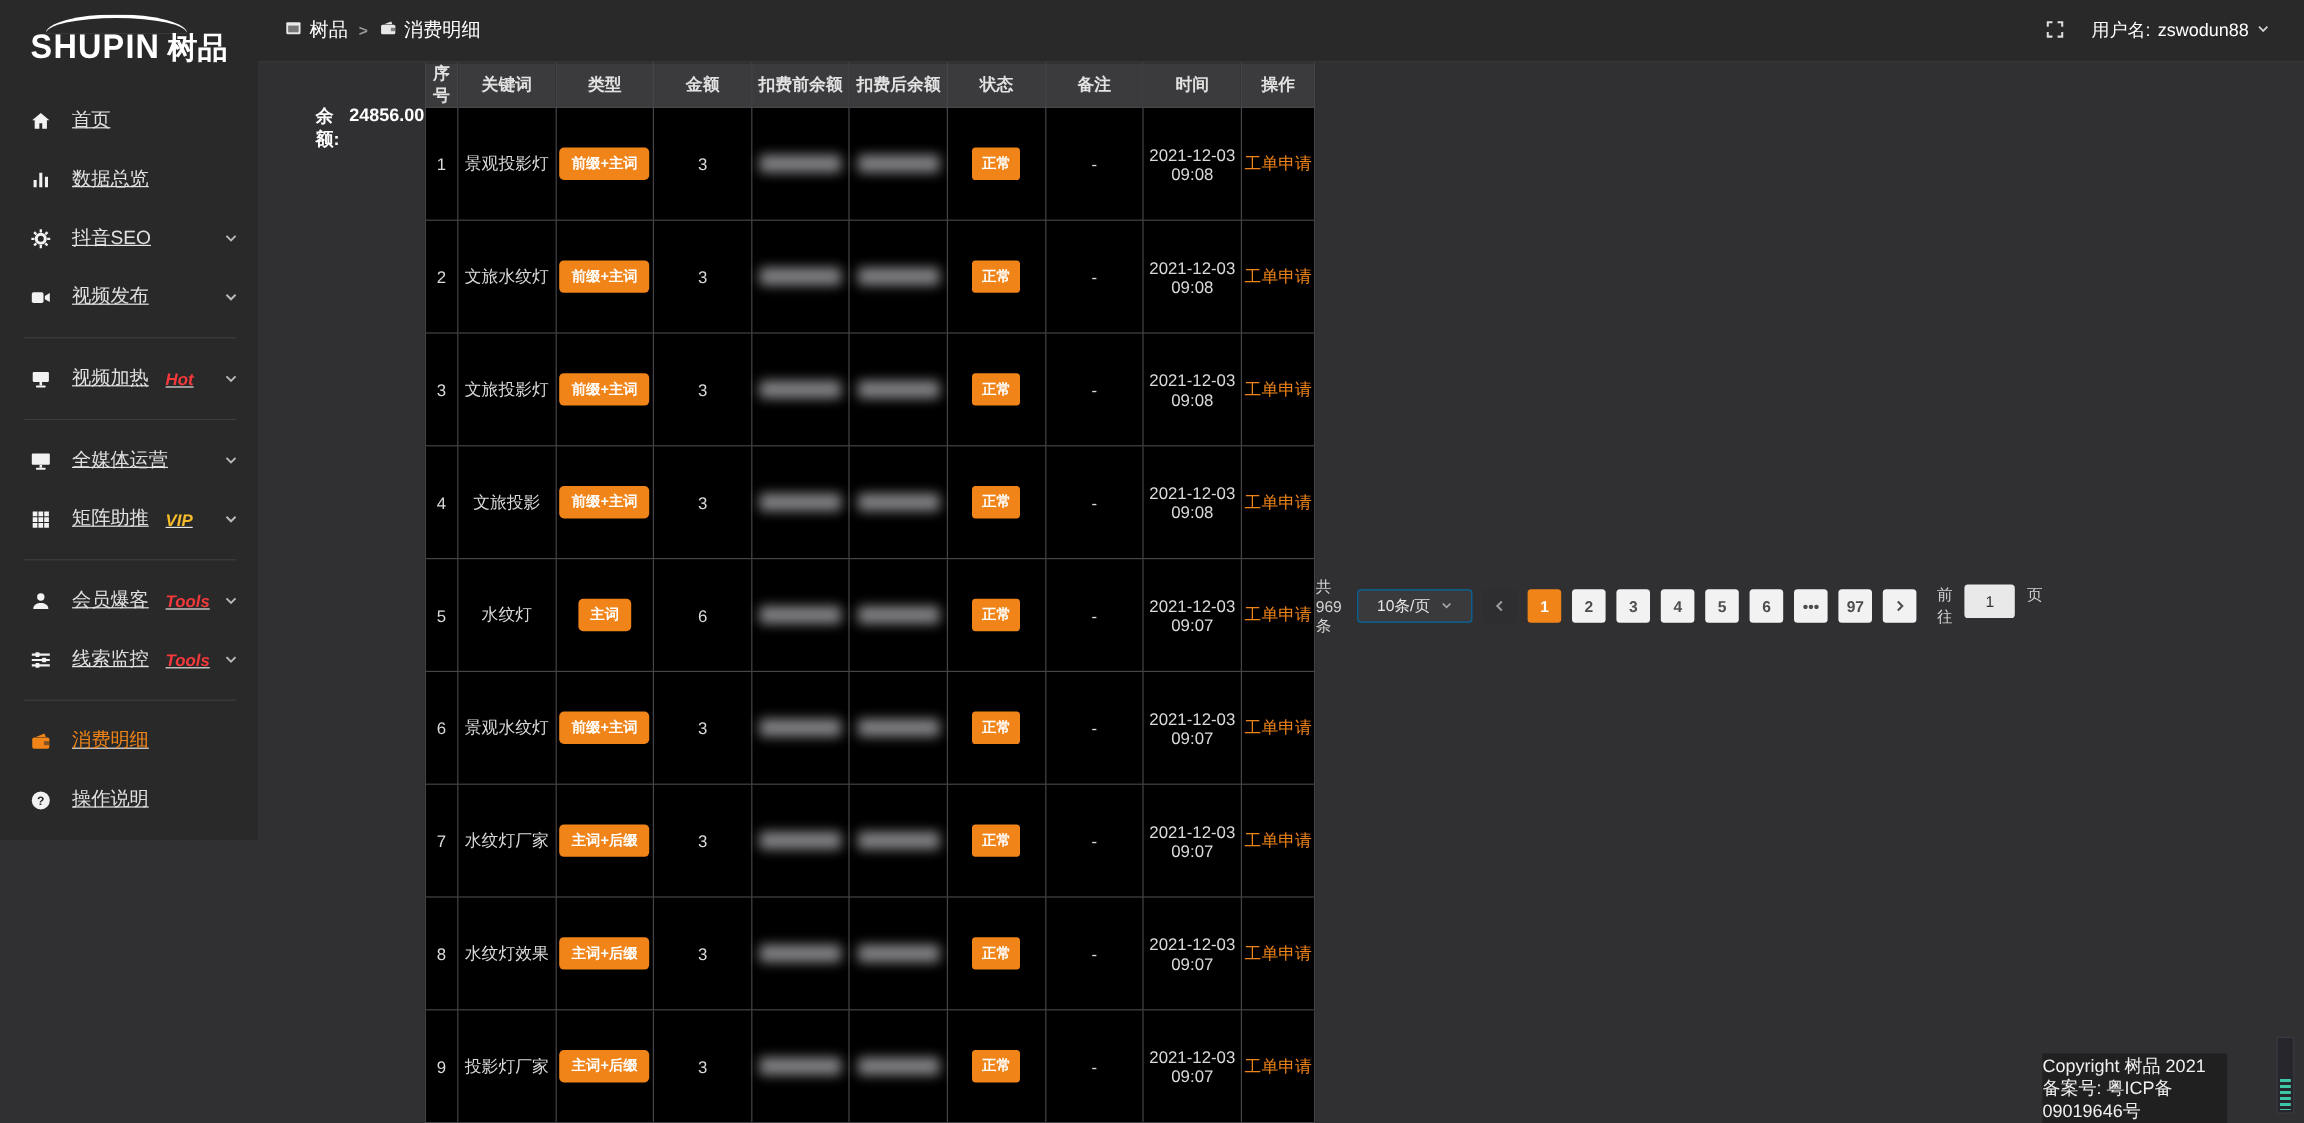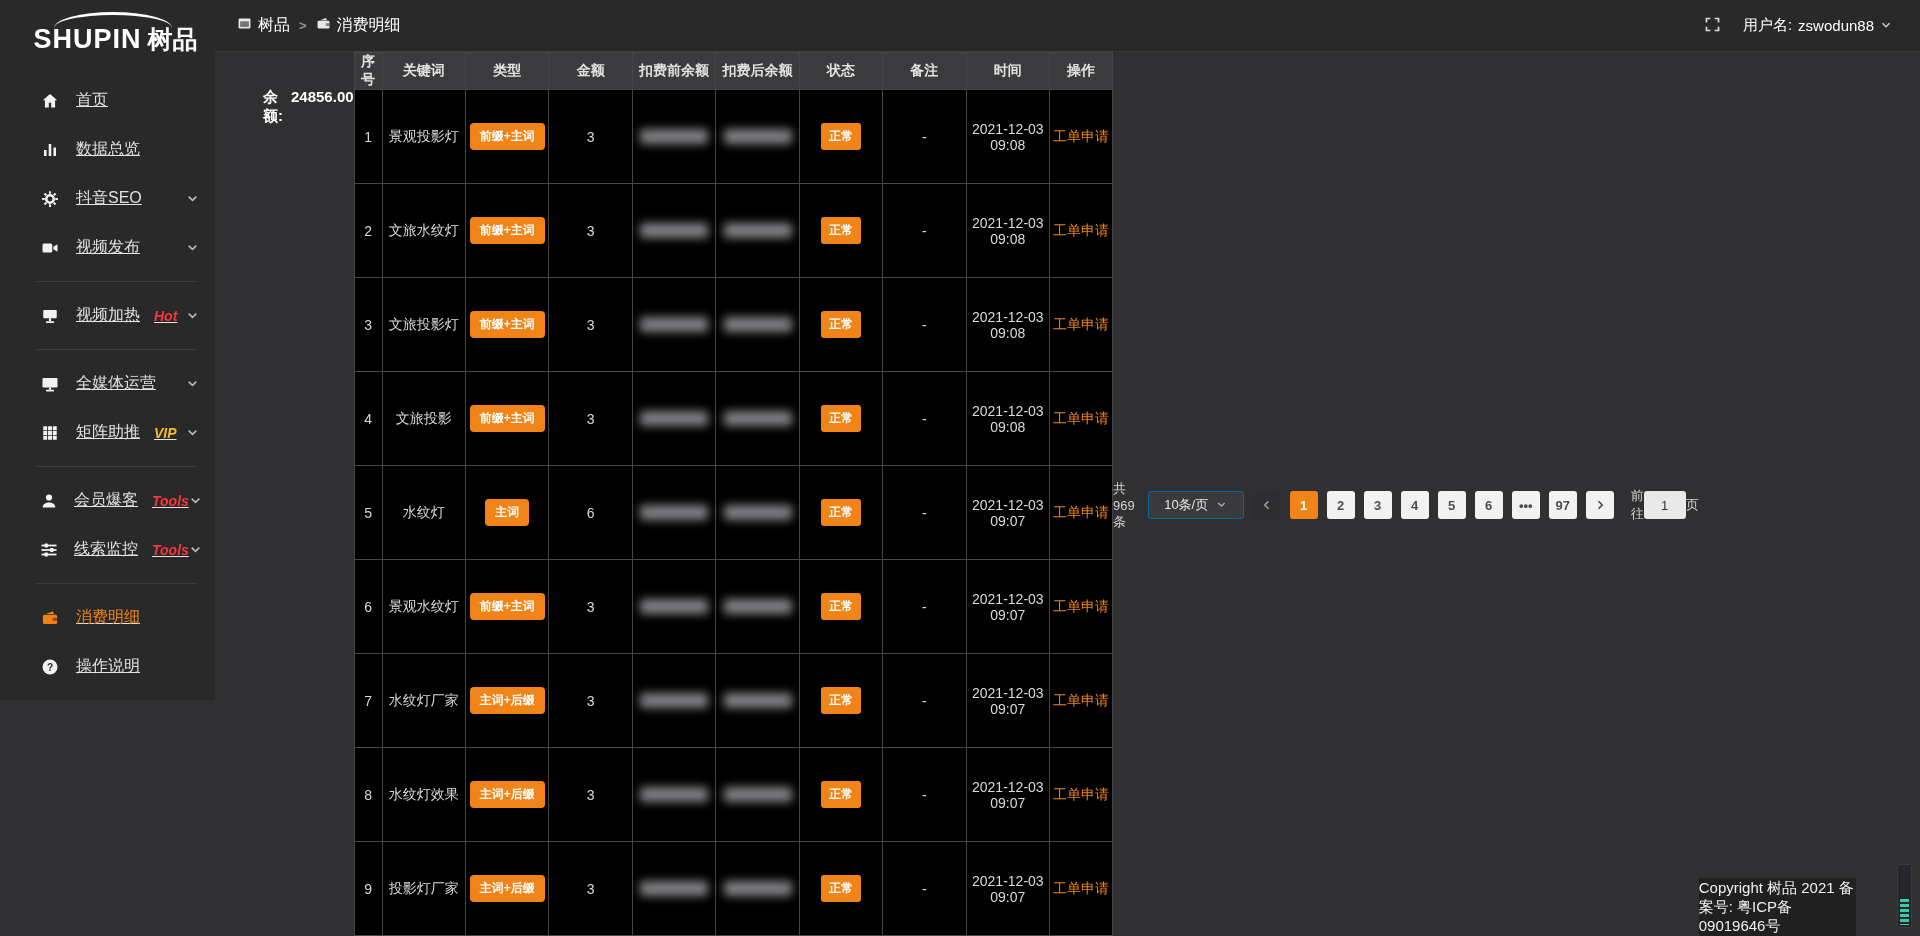--- a/index.html
+++ b/index.html
@@ -2,21 +2,21 @@
 <html><head>
 <meta charset="utf-8">
 <style>
   * { margin:0; padding:0; box-sizing:border-box; }
   html,body { width:1920px; height:936px; overflow:hidden; }
   body {
     font-family:"Liberation Sans","DejaVu Sans",sans-serif;
     background:#303032; color:#e3e3e3; display:flex;
   }
   
-  .sidebar { width:215px; min-width:215px; background:#292929; height:700px; padding:10px 0 0 16px; position:relative; z-index:3; }
+  .sidebar { width:215px; min-width:215px; background:#292929; height:700px; padding:10px 0 0 0; position:relative; z-index:3; }
   .logo { height:58px; display:flex; align-items:center; justify-content:center; gap:6px; position:relative; color:#fff; }
   .logo-arc { position:absolute; top:2px; left:38px; width:118px; height:16px; border-top:3px solid #fff; border-radius:50% 50% 0 0 / 100% 100% 0 0; }
   .logo-en { font-size:27px; font-weight:800; letter-spacing:1px; transform:scaleY(1.05); }
   .logo-cn { font-size:25px; font-weight:800; }
   .menu { margin-top:8px;text-decoration:underline; }
   .menu-item { height:49px; display:flex; align-items:center; padding:0 16px 0 24px; cursor:pointer; color:#e0e0e0; font-size:16px; }
   .menu-item .mi-icon { width:20px; height:20px; margin-right:16px; display:inline-flex; align-items:center; justify-content:center; color:#f2f2f2; }
   .menu-item .mi-icon svg { width:18px; height:18px; }
   .menu-item .mi-label { flex:0 0 auto; }
   .menu-item .mi-tag { margin-left:14px; font-size:14px; font-weight:700; font-style:italic; }
@@ -52,21 +52,21 @@
   .action-link { color:#f08418; cursor:pointer; font-size:14px; }
   
   .pagination { margin-top:22px; display:flex; align-items:center; justify-content:center; gap:9px; font-size:13px; color:#d2d2d2; }
   .pg-total { margin-right:4px; }
   .pg-size { height:28px; min-width:96px; background:#3a3a3d; border:1px solid #0369a1; border-radius:3px; display:flex; align-items:center; justify-content:center; gap:8px; padding:0 10px; color:#e6e6e6; cursor:pointer; }
   .pg-size svg { width:11px; height:11px; color:#aaa; }
   .pg-btn { min-width:28px; height:28px; border:none; border-radius:3px; background:#f2f2f2; color:#4d4d4d; font-size:13px; font-weight:700; display:inline-flex; align-items:center; justify-content:center; cursor:pointer; padding:0 6px; font-family:inherit; }
   .pg-btn.prev { background:#2e2e30; color:#9a9a9a; }
   .pg-btn.active { background:#f08418; color:#fff; }
   .pg-btn svg { width:12px; height:12px; }
-  .pg-goto { display:flex; align-items:center; gap:0; margin-left:8px; color:#d2d2d2; }
+  .pg-goto { display:flex; gap:10px; margin-left:8px; color:#d2d2d2; }
   .pg-input { width:42px; height:28px; border:none; border-radius:3px; background:#e9e9e9; color:#333; text-align:center; font-size:13px; font-family:inherit; }
   
   .footer { margin-top:auto; height:58px; background:#202020; display:flex; align-items:center; justify-content:center; font-size:15px; color:#f0f0f0; }
   .side-widget { position:absolute; right:8px; bottom:8px; width:15px; height:64px; background:#26262c; border:1px solid #3a3a42; border-radius:2px; }
   .side-widget::after { content:""; position:absolute; left:2px; right:2px; bottom:2px; height:26px;
     background:repeating-linear-gradient(180deg,#3ec6a8 0 3px,#26262c 3px 5px); }
 </style>
 </head>
 <body>
 

